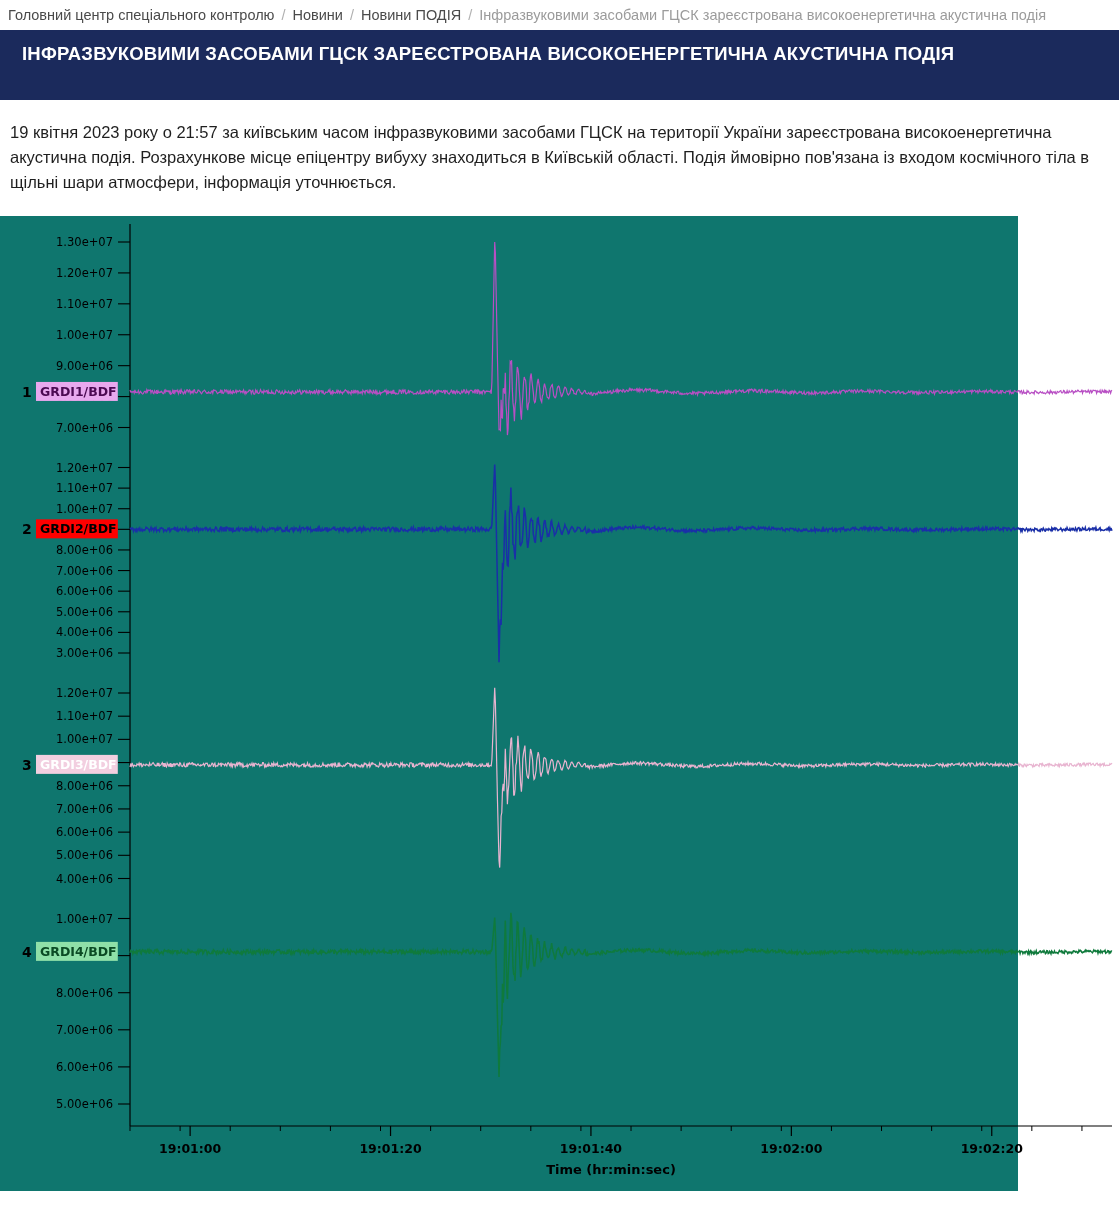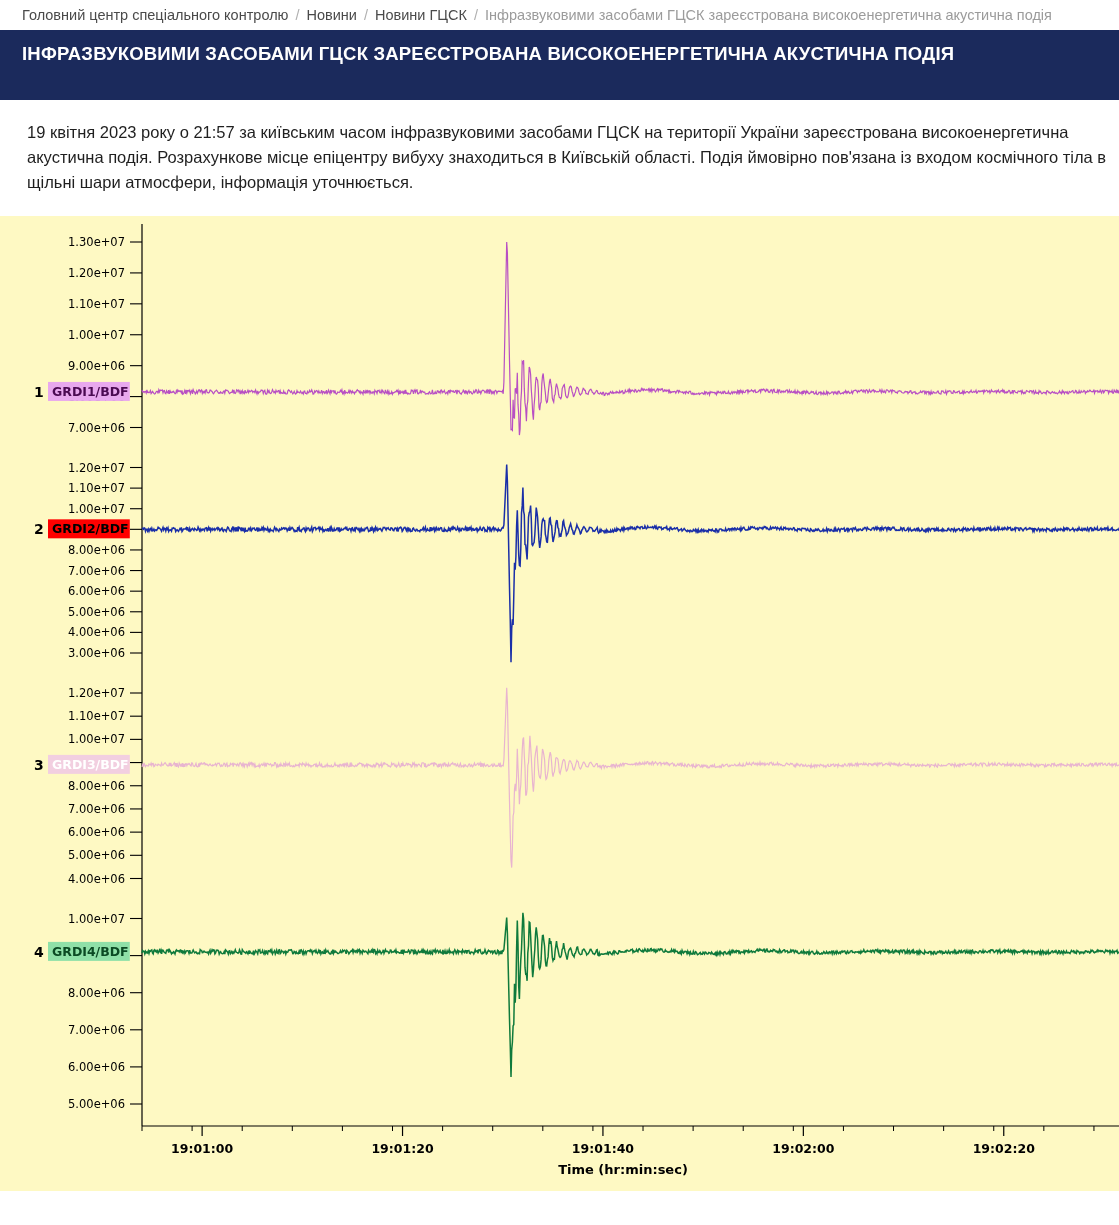--- a/index.html
+++ b/index.html
@@ -10,21 +10,21 @@
     background: #ffffff;
     font-family: "Liberation Sans", sans-serif;
     overflow: hidden;
     position: relative;
   }
   
   .breadcrumb {
     height: 30px;
     display: flex;
     align-items: center;
-    padding: 0 0 0 22px;
+    padding: 0 0 0 8px;
     font-size: 14.5px;
     color: #4a4a4a;
     white-space: nowrap;
     overflow: hidden;
   }
   .breadcrumb a { color: #4a4a4a; text-decoration: none; }
   .breadcrumb .sep { color: #b0b0b0; margin: 0 7px; }
   .breadcrumb .current { color: #9b9b9b; }
 
   
@@ -35,35 +35,34 @@
     font-size: 18.5px;
     font-weight: bold;
     letter-spacing: .2px;
     line-height: 1.28;
     text-transform: uppercase;
     min-height: 70px;
   }
 
   
   .article {
-    padding: 20px 10px 10px 27px;
+    padding: 20px 10px 10px 10px;
     font-size: 16.5px;
     color: #1f1f1f;
     line-height: 1.5;
   }
   .article p { margin: 0; }
 
   
   .figure {
     position: relative;
     margin: 12px 0 0 0;
-    width: 1119px;
+    width: 1018px;
     height: 975px;
-    background: #fef9c3;
-    padding-left: 12px;
+    background: #0f766e;
   }
   .figure svg { display: block; }
   .tick-text {
     font-family: "DejaVu Sans", sans-serif;
     font-size: 11.5px;
     fill: #000;
   }
   .xtick-text {
     font-family: "DejaVu Sans", sans-serif;
     font-size: 12.5px;
@@ -89,21 +88,21 @@
   }
 </style>
 </head>
 <body>
 
 <div class="breadcrumb">
   <a href="#">Головний центр спеціального контролю</a>
   <span class="sep">/</span>
   <a href="#">Новини</a>
   <span class="sep">/</span>
-  <a href="#">Новини ГЦСК</a>
+  <a href="#">Новини ПОДІЯ</a>
   <span class="sep">/</span>
   <span class="current">Інфразвуковими засобами ГЦСК зареєстрована високоенергетична акустична подія</span>
 </div>
 
 <div class="title-bar">ІНФРАЗВУКОВИМИ ЗАСОБАМИ ГЦСК ЗАРЕЄСТРОВАНА ВИСОКОЕНЕРГЕТИЧНА АКУСТИЧНА ПОДІЯ</div>
 
 <div class="article">
   <p>19 квітня 2023 року о 21:57 за київським часом інфразвуковими засобами ГЦСК на території України зареєстрована високоенергетична акустична подія. Розрахункове місце епіцентру вибуху знаходиться в Київській області. Подія ймовірно пов'язана із входом космічного тіла в щільні шари атмосфери, інформація уточнюється.</p>
 </div>
 

